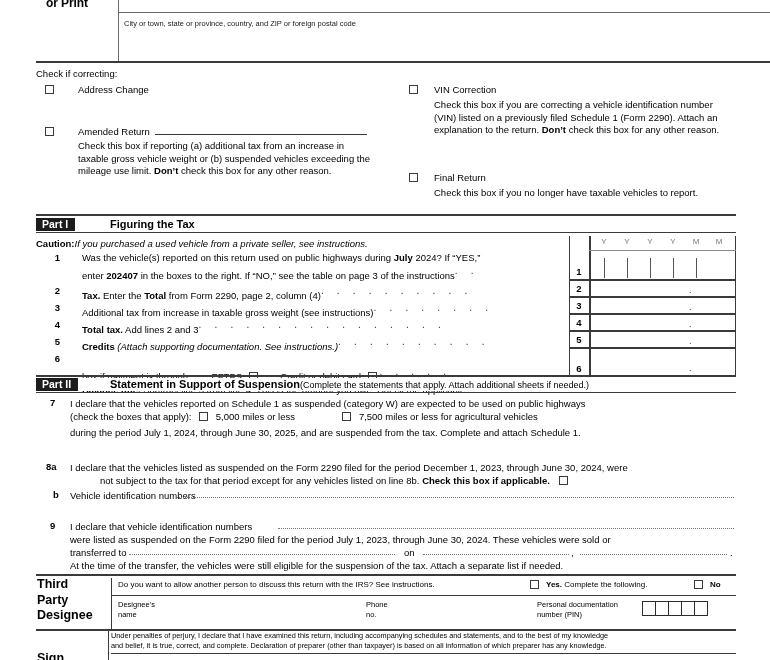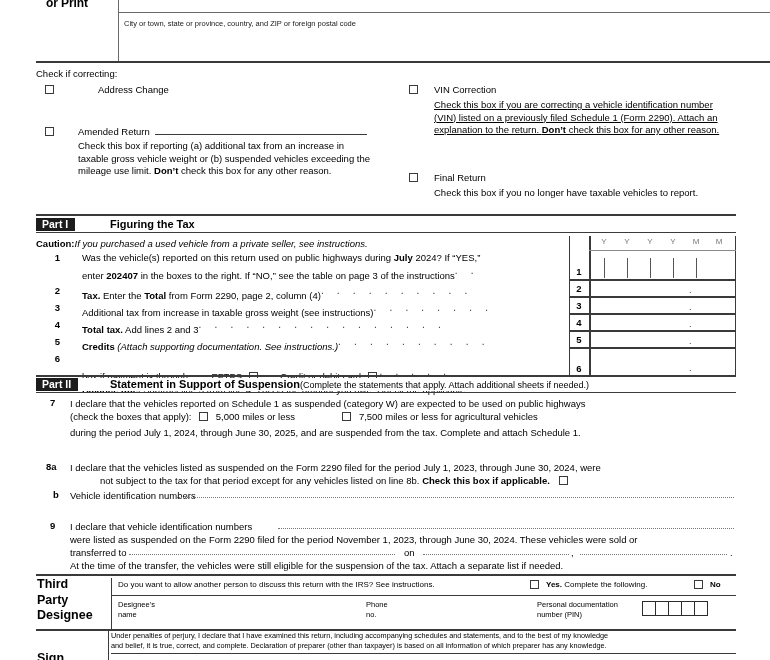--- a/index.html
+++ b/index.html
@@ -155,32 +155,32 @@
     <div id="label-orprint">or Print</div>
     <div id="addr-line1"></div>
     <div id="addr-city-label">City or town, state or province, country, and ZIP or foreign postal code</div>
     <div style="position:absolute;left:82px;top:22px;width:654px;height:40px;"></div>
     <div id="addr-botrule"></div>
   </div>
 
   <div id="check-applicable">Check if correcting:</div>
 
   <span class="cbox" style="position:absolute;left:45px;top:85px;"></span>
-  <span class="chk-label" style="left:78px;top:84px;font-size:9.5px;position:absolute;margin-left:20px;">Address Change</span>
+  <span class="chk-label" style="left:78px;top:84px;font-size:9.5px;position:absolute;">Address Change</span>
 
   <span class="cbox" style="position:absolute;left:45px;top:127px;"></span>
   <span style="position:absolute;left:78px;top:126px;font-size:9.5px;">Amended Return</span>
   <span class="solidline" style="position:absolute;left:155px;top:126px;width:212px;"></span>
   <div class="chk-body" style="left:78px;top:140px;width:296px;">
     <span>Check this box if reporting (a) additional tax from an increase in taxable gross vehicle weight or (b) suspended vehicles exceeding the mileage use limit. </span><span class="bold">Don’t</span><span> check this box for any other reason.</span>
   </div>
 
   <span class="cbox" style="position:absolute;left:409px;top:85px;"></span>
   <span style="position:absolute;left:434px;top:84px;font-size:9.5px;">VIN Correction</span>
-  <div class="chk-body" style="left:434px;top:99px;width:300px;text-decoration:underline;">
+  <div class="chk-body" style="left:434px;top:99px;width:300px;">
     <span>Check this box if you are correcting a vehicle identification number (VIN) listed on a previously filed Schedule 1 (Form 2290). Attach an explanation to the return. </span><span class="bold">Don’t</span><span> check this box for any other reason.</span>
   </div>
 
   <span class="cbox" style="position:absolute;left:409px;top:173px;"></span>
   <span style="position:absolute;left:434px;top:172px;font-size:9.5px;">Final Return</span>
   <div class="chk-body" style="left:434px;top:187px;width:300px;">Check this box if you no longer have taxable vehicles to report.</div>
 
   <div style="position:absolute;left:36px;top:214px;width:700px;height:2px;background:#3a3a3a;"></div>
   <div class="part-bar" style="left:36px;top:218px;width:700px;">
     <span class="part-tag">Part I</span>
@@ -296,34 +296,34 @@
     <span>(check the boxes that apply):</span>
     <span class="cbox" style="margin-left:5px;"></span>
     <span style="margin-left:5px;">5,000 miles or less</span>
     <span style="display:inline-block;width:42px;"></span>
     <span class="cbox"></span>
     <span style="margin-left:5px;">7,500 miles or less for agricultural vehicles</span>
   </div>
   <div class="p2-txt" style="left:70px;top:426px;width:668px;">during the period July 1, 2024, through June 30, 2025, and are suspended from the tax. Complete and attach Schedule 1.</div>
 
   <div class="p2-num" style="left:46px;top:461px;">8a</div>
-  <div class="p2-txt" style="left:70px;top:461px;width:668px;">I declare that the vehicles listed as suspended on the Form 2290 filed for the period July 1, 2023, through June 30, 2024, were</div>
+  <div class="p2-txt" style="left:70px;top:461px;width:668px;">I declare that the vehicles listed as suspended on the Form 2290 filed for the period December 1, 2023, through June 30, 2024, were</div>
   <div class="p2-txt" style="left:70px;top:474px;width:668px;white-space:nowrap;margin-left:30px;">
     <span>not subject to the tax for that period except for any vehicles listed on line 8b. </span><span class="bold">Check this box if applicable.</span>
     <span class="cbox" style="margin-left:6px;"></span>
   </div>
 
   <div class="p2-num" style="left:53px;top:489px;">b</div>
   <div class="p2-txt" style="left:70px;top:489px;">Vehicle identification numbers</div>
   <span class="dotline" style="position:absolute;left:176px;top:490px;width:558px;"></span>
 
   <div class="p2-num" style="left:50px;top:520px;">9</div>
   <div class="p2-txt" style="left:70px;top:520px;">I declare that vehicle identification numbers</div>
   <span class="dotline" style="position:absolute;left:278px;top:521px;width:456px;"></span>
-  <div class="p2-txt" style="left:70px;top:533px;width:668px;">were listed as suspended on the Form 2290 filed for the period November 1, 2023, through June 30, 2024. These vehicles were sold or</div>
+  <div class="p2-txt" style="left:70px;top:533px;width:668px;">were listed as suspended on the Form 2290 filed for the period July 1, 2023, through June 30, 2024. These vehicles were sold or</div>
   <div class="p2-txt" style="left:70px;top:546px;">transferred to</div>
   <span class="dotline" style="position:absolute;left:129px;top:547px;width:266px;"></span>
   <div class="p2-txt" style="left:404px;top:546px;">on</div>
   <span class="dotline" style="position:absolute;left:423px;top:547px;width:146px;"></span>
   <div class="p2-txt" style="left:571px;top:546px;">,</div>
   <span class="dotline" style="position:absolute;left:580px;top:547px;width:147px;"></span>
   <div class="p2-txt" style="left:730px;top:546px;">.</div>
   <div class="p2-txt" style="left:70px;top:559px;width:668px;">At the time of the transfer, the vehicles were still eligible for the suspension of the tax. Attach a separate list if needed.</div>
 
   <div style="position:absolute;left:36px;top:574px;width:700px;height:2px;background:#3a3a3a;"></div>

